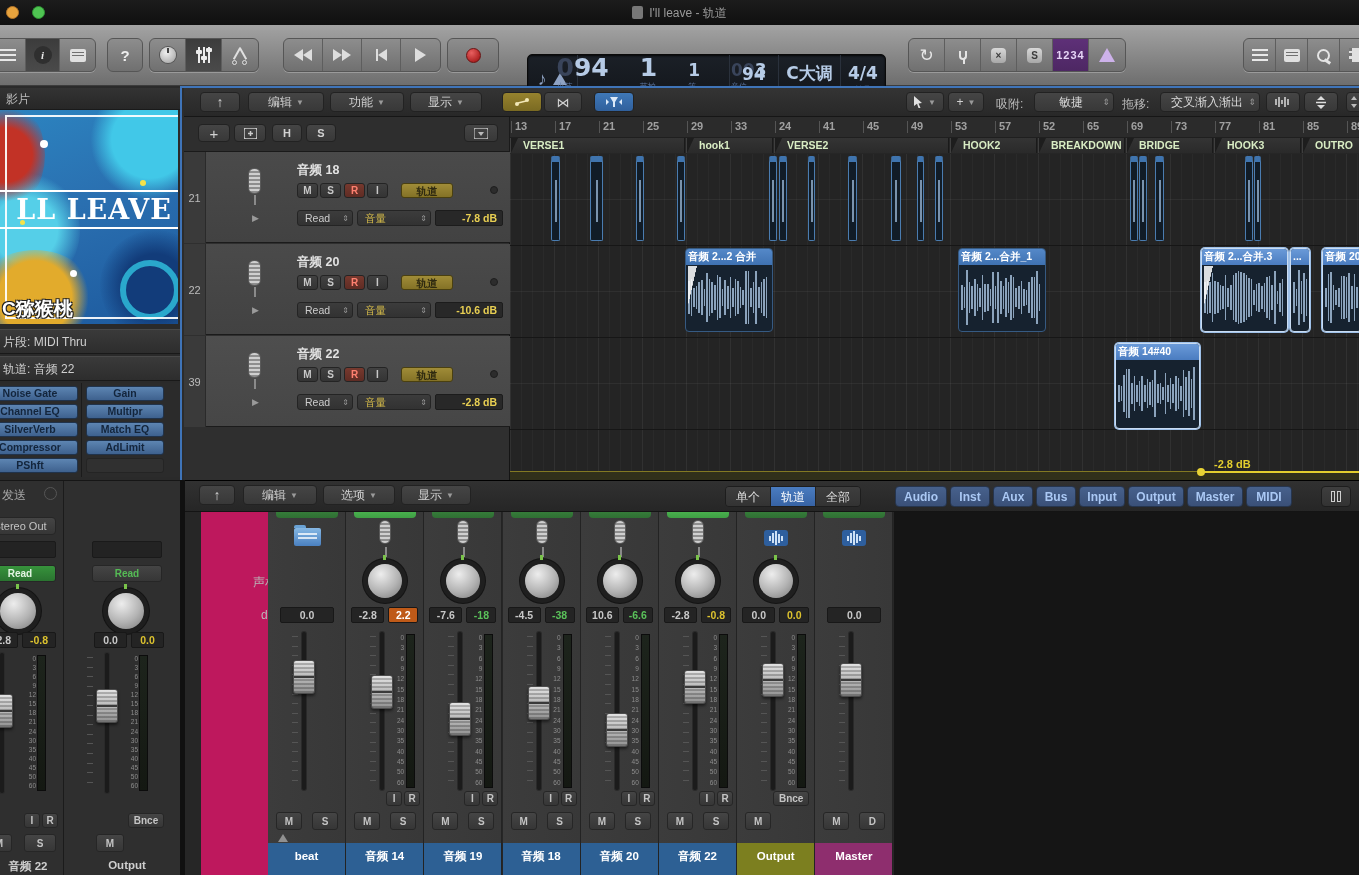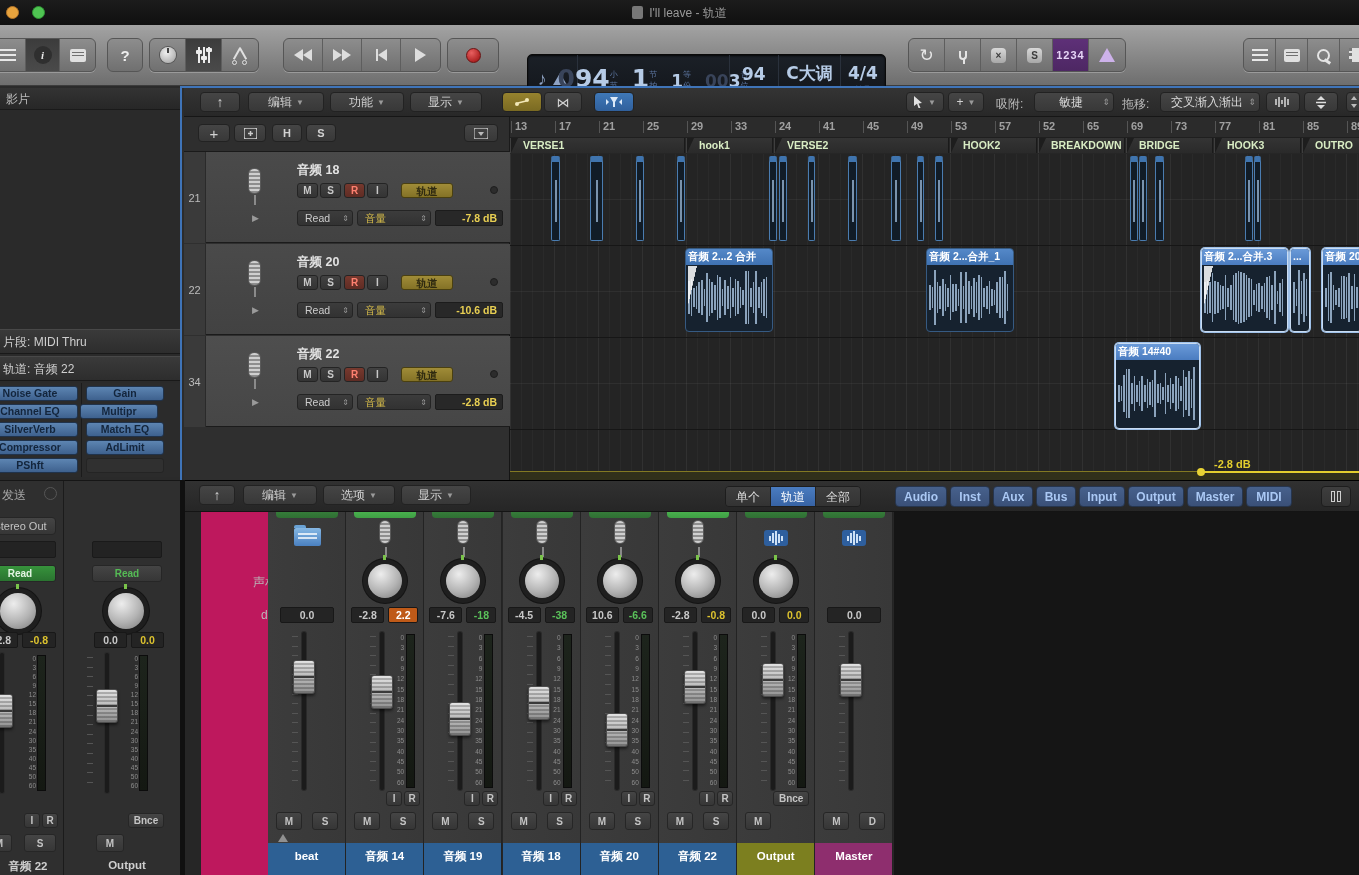--- a/index.html
+++ b/index.html
@@ -47,21 +47,21 @@
   .sc-dot { position:absolute; width:5px; height:5px; border:1.5px solid #e0e0e0; border-radius:50%; bottom:6px; }
 
   
   #lcd { left:527px; top:29px; width:359px; height:50px; background:linear-gradient(#1b2027,#12151a); border:1px solid #0a0a0a; border-radius:5px; display:flex; color:#b6cbe6; box-shadow:inset 0 1px 2px rgba(0,0,0,.8), 0 1px 0 rgba(255,255,255,.3); }
   .lcd-seg { border-right:1px solid #2a313c; display:flex; flex-direction:column; align-items:center; justify-content:center; position:relative; }
   .lcd-big { font-size:25px; font-weight:bold; font-family:"DejaVu Sans",sans-serif; line-height:24px; }
   .lcd-mid { font-size:17px; font-weight:bold; font-family:"DejaVu Sans",sans-serif; }
   .lcd-dim { color:#39445a; }
   .lcd-lab { font-size:8px; color:#5d76a0; margin-top:1px; }
   .lcd-row { display:flex; align-items:baseline; gap:14px; }
-  .lcd-col { display:flex; align-items:flex-end; }
+  .lcd-col { display:flex; flex-direction:column; align-items:flex-start;margin-left:17px; }
 
   
   #inspector { left:0; top:86px; width:180px; height:789px; background:#2a2a2a; }
   #movie-hdr { left:0; top:2px; width:180px; height:22px; background:linear-gradient(#333,#272727); border-bottom:1px solid #1a1a1a; color:#bdbdbd; font-size:12px; line-height:22px; padding-left:6px; }
   #artwork { left:0; top:24px; width:178px; height:214px; overflow:hidden; background:linear-gradient(160deg,#2c84c0,#2a6fb0 45%,#1d5a9e); }
   .blob { position:absolute; border-radius:50%; }
   #art-frame { position:absolute; left:5px; top:5px; right:-6px; bottom:5px; border:2px solid rgba(255,255,255,.92); }
   #art-title { position:absolute; left:-6px; top:80px; width:200px; text-align:center; color:#fff; font-family:"DejaVu Serif",serif; font-weight:bold; font-size:27px; letter-spacing:1px; border-top:2px solid #fff; border-bottom:2px solid #fff; padding:2px 0; }
   #art-caption { position:absolute; left:2px; top:186px; color:#fff; font-weight:bold; font-size:19px; text-shadow:1px 1px 0 #222,-1px -1px 0 #222,1px -1px 0 #222,-1px 1px 0 #222; }
   .insp-row { left:0; width:180px; height:25px; background:linear-gradient(#3a3a3a,#2d2d2d); border-top:1px solid #484848; border-bottom:1px solid #191919; color:#cfcfcf; font-size:12px; line-height:24px; padding-left:3px; }
@@ -298,31 +298,46 @@
           <span class="loop-ic"></span>
         </div>
       <div class="tb-btn">
           <span class="film-ic"></span>
         </div>
     </div>
   </div>
 
   <div id="inspector" class="abs">
     <div id="movie-hdr" class="abs">影片</div>
+    <div id="artwork" class="abs">
+      <div class="blob" style="left:90px; top:-30px; width:120px; height:120px; background:radial-gradient(circle,#41c8e8 0 45%,transparent 70%);"></div>
+      <div class="blob" style="left:-30px; top:60px; width:110px; height:120px; background:radial-gradient(circle,#55cfe8 0 40%,transparent 70%);"></div>
+      <div class="blob" style="left:100px; top:120px; width:110px; height:110px; background:radial-gradient(circle,#123c7a 0 40%,transparent 72%);"></div>
+      <div class="blob" style="left:-25px; top:140px; width:120px; height:95px; background:radial-gradient(circle,#e2ab2c 0 48%,transparent 70%);"></div>
+      <div class="blob" style="left:-35px; top:-10px; width:80px; height:110px; background:radial-gradient(circle,#c23226 0 40%,transparent 68%);"></div>
+      <div class="blob" style="left:120px; top:150px; width:60px; height:60px; border:6px solid #2aa8cc; background:transparent;"></div>
+      <div class="blob" style="left:40px; top:30px; width:8px; height:8px; background:#fff;"></div>
+      <div class="blob" style="left:140px; top:70px; width:6px; height:6px; background:#f4e24a;"></div>
+      <div class="blob" style="left:70px; top:160px; width:7px; height:7px; background:#fff;"></div>
+      <div class="blob" style="left:20px; top:110px; width:5px; height:5px; background:#f4e24a;"></div>
+      <div id="art-frame"></div>
+      <div id="art-title">LL LEAVE</div>
+      <div id="art-caption">C猕猴桃</div>
+    </div>
     <div class="insp-row abs" style="top:243px;">片段: MIDI Thru</div>
     <div class="insp-row abs" style="top:270px;">轨道: 音频 22</div>
     <div id="plugin-area" class="abs">
       <div class="vdiv" style="left:81px; top:0; height:94px;"></div>
     <div class="plug" style="left: -18px; top: 3px; width: 96px;">Noise Gate</div>
         <div class="plug" style="left: -18px; top: 21px; width: 96px;">Channel EQ</div>
         <div class="plug" style="left: -18px; top: 39px; width: 96px;">SilverVerb</div>
         <div class="plug" style="left: -18px; top: 57px; width: 96px;">Compressor</div>
         <div class="plug" style="left: -18px; top: 75px; width: 96px;">PShft</div>
         <div class="plug" style="left: 86px; top: 3px; width: 78px;">Gain</div>
-        <div class="plug" style="left: 80px; top: 21px; width: 78px;">Multipr</div>
+        <div class="plug" style="left: 86px; top: 21px; width: 78px;">Multipr</div>
         <div class="plug" style="left: 86px; top: 39px; width: 78px;">Match EQ</div>
         <div class="plug" style="left: 86px; top: 57px; width: 78px;">AdLimit</div>
         <div class="plug-empty" style="left: 86px; top: 75px; width: 78px;"></div>
       </div>
   </div>
 
   <div id="insp-strips" class="abs">
     <div class="vdiv" style="left:63px; top:0; height:395px;"></div>
     <span class="lbl" style="left:2px; top:6px; color:#a8a8a8;">发送</span>
     <div style="position:absolute; left:44px; top:6px; width:13px; height:13px; border:1.5px solid #565656; border-radius:50%;"></div>
@@ -535,21 +550,21 @@
           <div class="sq-btn rec-btn" style="left: 160px; top: 31px;">R</div>
           <div class="sq-btn" style="left: 183px; top: 31px;">I</div>
           <div class="stack-btn" style="left: 217px; top: 31px;">轨道</div>
           <div class="dotc" style="left: 306px; top: 34px;"></div>
           <div class="disc" style="left: 68px; top: 61px;">▶</div>
           <div class="mini-dd" style="left: 113px; top: 58px; width: 56px;">Read</div>
           <div class="mini-dd" style="left: 173px; top: 58px; width: 74px; color: rgb(216, 189, 74);">音量</div>
           <div class="db-box" style="left: 251px; top: 58px; width: 68px;">-10.6 dB</div>
         </div>
         <div class="thdr" style="top: 184px; background: linear-gradient(rgb(78, 78, 78), rgb(70, 70, 70));">
-          <div class="tnum">34</div>
+          <div class="tnum">39</div>
           <div class="mic" style="left: 64px; top: 16px;"></div>
           <div class="tname">音频 22</div>
           <div class="sq-btn" style="left: 113px; top: 31px;">M</div>
           <div class="sq-btn" style="left: 136px; top: 31px;">S</div>
           <div class="sq-btn rec-btn" style="left: 160px; top: 31px;">R</div>
           <div class="sq-btn" style="left: 183px; top: 31px;">I</div>
           <div class="stack-btn" style="left: 217px; top: 31px;">轨道</div>
           <div class="dotc" style="left: 306px; top: 34px;"></div>
           <div class="disc" style="left: 68px; top: 61px;">▶</div>
           <div class="mini-dd" style="left: 113px; top: 58px; width: 56px;">Read</div>
@@ -650,21 +665,21 @@
               <div class="wbar" style="height: 30.212%;"></div>
               <div class="wbar" style="height: 52.2074%;"></div>
               <div class="wbar" style="height: 86.9877%;"></div>
               <div class="wbar" style="height: 34.8616%;"></div>
               <div class="wbar" style="height: 50.5082%;"></div>
               <div class="wbar" style="height: 59.4213%;"></div>
               <div class="wbar" style="height: 67.6872%;"></div>
             </div>
             <div class="fade-wedge"></div>
           </div>
-          <div class="reg" style="left: 416px; top: 94px; width: 88px; height: 84px;">
+          <div class="reg" style="left: 448px; top: 94px; width: 88px; height: 84px;">
             <div class="reg-hd">音频 2...合并_1</div>
             <div class="wavebox">
               <div class="wbar" style="height: 41.0961%;"></div>
               <div class="wbar" style="height: 33.5864%;"></div>
               <div class="wbar" style="height: 89.022%;"></div>
               <div class="wbar" style="height: 52.3044%;"></div>
               <div class="wbar" style="height: 37.8162%;"></div>
               <div class="wbar" style="height: 59.1995%;"></div>
               <div class="wbar" style="height: 44.4664%;"></div>
               <div class="wbar" style="height: 32.4443%;"></div>

